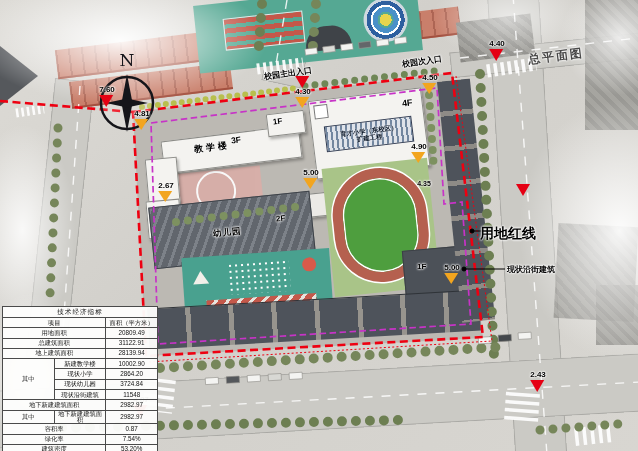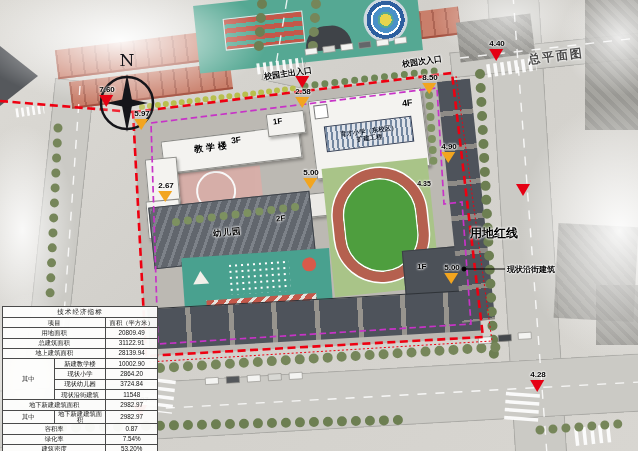--- a/index.html
+++ b/index.html
@@ -196,69 +196,69 @@
   <div class="label lbl-layer" style="left:402px;top:56px;font-size:8px;transform:rotate(-8deg);">校园次入口</div>
 
   <div class="label lbl-layer" style="left:194px;top:141px;font-size:9px;letter-spacing:3px;transform:rotate(-7deg);font-weight:600;">教学楼</div>
   <div class="label lbl-layer" style="left:231px;top:135px;font-size:8.5px;font-weight:700;transform:rotate(-7deg);">3F</div>
   <div class="label lbl-layer" style="left:273px;top:117px;font-size:8px;font-weight:700;transform:rotate(-7deg);">1F</div>
   <div class="label lbl-layer" style="left:402px;top:98px;font-size:9px;font-weight:700;transform:rotate(-7deg);">4F</div>
   <div class="label lbl-layer" style="left:213px;top:227px;font-size:8.5px;letter-spacing:1px;transform:rotate(-6deg);">幼儿园</div>
   <div class="label lbl-layer" style="left:276px;top:214px;font-size:8px;font-weight:700;transform:rotate(-6deg);">2F</div>
   <div class="label lbl-layer" style="left:417px;top:262px;font-size:8px;font-weight:700;">1F</div>
 
-  <div class="label lbl-layer" style="left:470px;top:225px;font-size:12px;">用地红线</div>
+  <div class="label lbl-layer" style="left:480px;top:225px;font-size:14px;">用地红线</div>
   <div class="label lbl-layer" style="left:507px;top:264px;font-size:8px;">现状沿街建筑</div>
 
   <div class="marker" style="left:107px;top:86px;">
     <span class="val">7.60</span>
     <div class="tri red"></div>
   </div>
   <div class="marker" style="left:497px;top:40px;">
     <span class="val">4.40</span>
     <div class="tri red"></div>
   </div>
   <div class="marker" style="left:303px;top:76px;">
     <div class="tri red"></div>
-    <span class="val">2.58</span>
+    <span class="val">4.30</span>
     <div class="tri orange"></div>
   </div>
   <div class="marker" style="left:430px;top:74px;">
-    <span class="val">8.50</span>
+    <span class="val">4.50</span>
     <div class="tri orange"></div>
   </div>
   <div class="marker" style="left:142px;top:110px;">
-    <span class="val">5.97</span>
+    <span class="val">4.81</span>
     <div class="tri orange"></div>
   </div>
   <div class="marker" style="left:166px;top:182px;">
     <span class="val">2.67</span>
     <div class="tri orange"></div>
   </div>
   <div class="marker" style="left:311px;top:169px;">
     <span class="val">5.00</span>
     <div class="tri orange"></div>
   </div>
-  <div class="marker" style="left:449px;top:143px;">
+  <div class="marker" style="left:419px;top:143px;">
     <span class="val">4.90</span>
     <div class="tri orange"></div>
   </div>
   <div class="marker" style="left:424px;top:180px;">
     <span class="val" style="font-size:7px;">4.35</span>
   </div>
   <div class="marker" style="left:452px;top:264px;">
     <span class="val">5.00</span>
     <div class="tri orange"></div>
   </div>
   <div class="marker" style="left:141px;top:396px;">
     <span class="val">4.87</span>
     <div class="tri red"></div>
   </div>
   <div class="marker" style="left:538px;top:371px;">
-    <span class="val">4.28</span>
+    <span class="val">2.43</span>
     <div class="tri red"></div>
   </div>
   <div class="marker" style="left:523px;top:184px;">
     <div class="tri red"></div>
   </div>
 
   <table id="indicator-table">
     <tbody>
         <tr>
           <td class="tt" colspan="3">技术经济指标</td>

